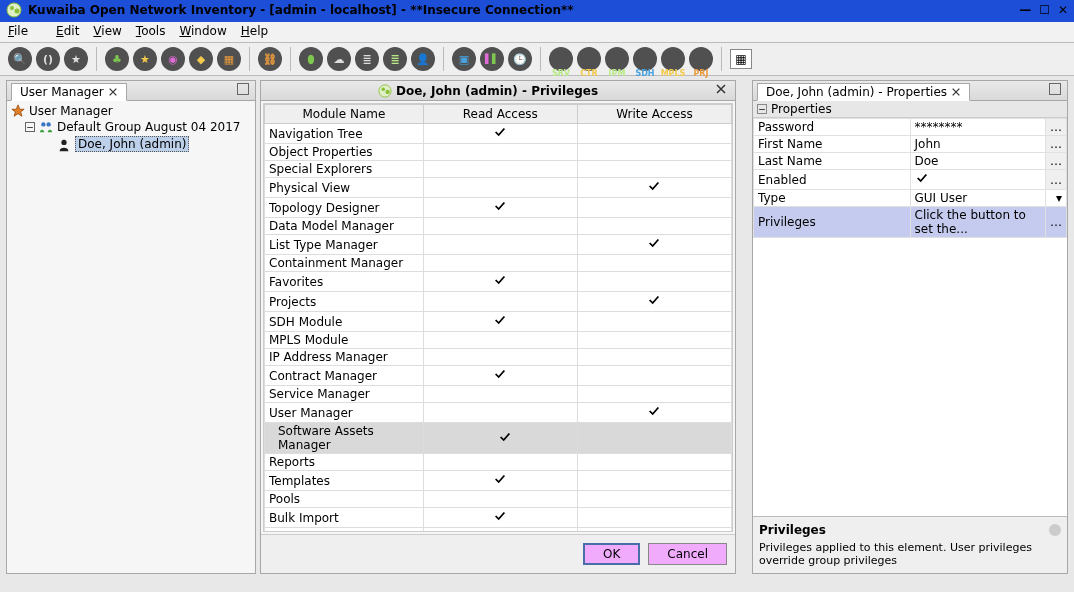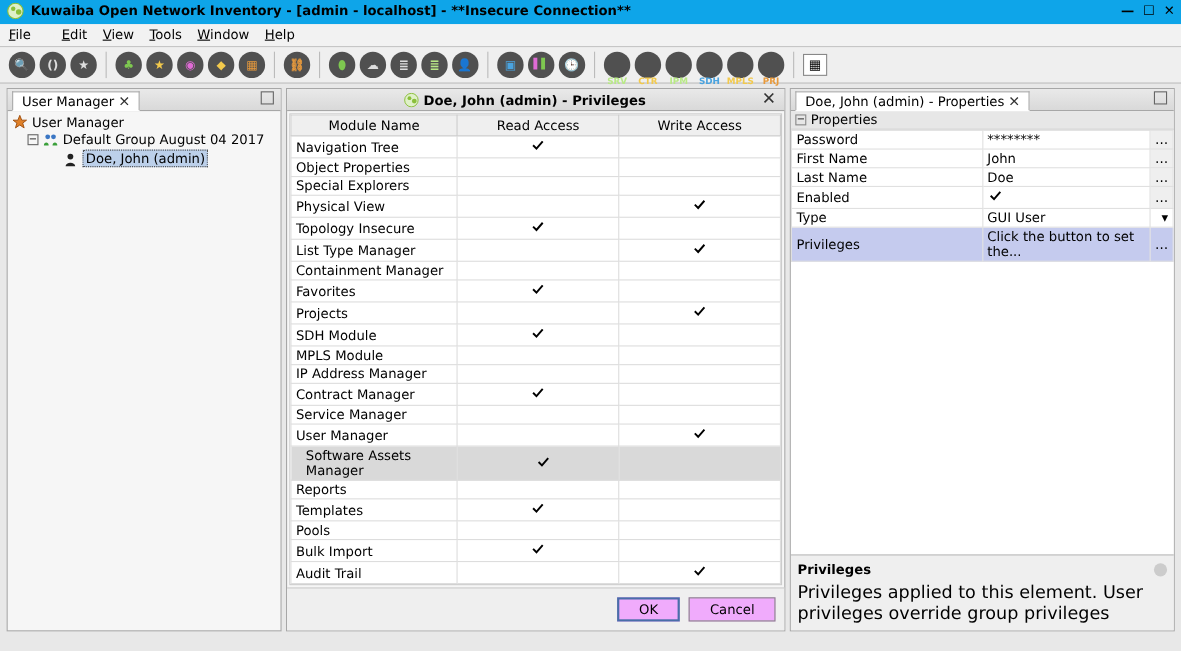--- a/index.html
+++ b/index.html
@@ -1,40 +1,40 @@
 <!DOCTYPE html>
 <html><head>
 <meta charset="utf-8">
 <style>
   * { box-sizing: border-box; margin: 0; padding: 0; font-family: "DejaVu Sans", Arial, sans-serif; font-size: 12px; }
   body { background: #e8e8e8; width: 1074px; height: 592px; overflow: hidden; }
 
   
-  .titlebar { display: flex; align-items: center; padding: 2px 6px 4px 6px; background: #0ea5e9; }
+  .titlebar { display: flex; align-items: center; padding: 2px 6px 4px 6px; background: #1d4ed8; }
   .titlebar .logo { width: 16px; height: 16px; margin-right: 6px; }
   .titlebar .title { font-weight: bold; flex: 1; }
   .wincontrols { margin-left: auto; display: flex; gap: 8px; font-weight: bold; }
 
   
   .menubar { display: flex; align-items: center; padding: 2px 8px 4px 8px; border-bottom: 1px solid #bbb; background: #f2f2f2; }
   .menubar span { margin-right: 14px; cursor: default; }
   .menubar span u { text-decoration: underline; }
 
   
   .toolbar { display: flex; align-items: center; gap: 4px; padding: 4px 8px; background: #efefef; border-bottom: 1px solid #bbb; }
   .tbicon { width: 24px; height: 24px; border-radius: 50%; background: #505050; display: inline-flex; align-items: center; justify-content: center; color: #c7bc5a; font-size: 11px; font-weight: bold; }
   .tbdiv { width: 1px; height: 24px; background: #bbb; margin: 0 4px; }
   .tbtxt { color: #fff; font-size: 8px; margin-top: 29px; }
 
   
   .workspace { display: flex; height: calc(100% - 90px); padding: 4px 6px; gap: 4px; }
   .panel { background: #f6f6f6; border: 1px solid #a7a7a7; display: flex; flex-direction: column; }
   .panel.left { width: 250px; }
   .panel.center { flex: 1; }
-  .panel.right { width: 350px; }
+  .panel.right { width: 316px; margin-left: 12px; }
 
   .panel-header { background: linear-gradient(#e9e9e9, #d9d9d9); border-bottom: 1px solid #a7a7a7; display: flex; align-items: center; padding: 0 4px; height: 20px; font-size: 11px; }
   .tab-active { background: #fff; border: 1px solid #a7a7a7; border-bottom: 1px solid #fff; padding: 1px 8px; display: flex; align-items: center; gap: 4px; position: relative; top: 1px; }
   .panel-header .title-with-icon { display: flex; align-items: center; gap: 4px; font-weight: bold; flex: 1; justify-content: center; }
   .panel-header .close-x { padding: 0 4px; cursor: default; }
   .panel-header .minimax { margin-left: auto; padding: 0 2px; }
 
   
   .tree { padding: 2px 4px; flex: 1; overflow: auto; font-size: 12px; }
   .tree .row { display: flex; align-items: center; gap: 4px; padding: 1px 0; white-space: nowrap; }
@@ -59,21 +59,21 @@
   .props-section-header { background: #e7e7e7; border-bottom: 1px solid #ccc; padding: 1px 4px; display: flex; align-items: center; }
   table.props { border-collapse: collapse; width: 100%; background: #fff; }
   table.props td { border: 1px solid #e0e0e0; padding: 1px 4px; height: 17px; }
   table.props td.key { width: 50%; }
   table.props tr.sel td { background: #c5cbee; }
   .dots-btn { width: 14px; border-left: 1px solid #ccc; text-align: center; background: #efefef; }
   .dd-arrow { width: 14px; text-align: right; }
 
   .props-desc { border-top: 1px solid #bbb; padding: 6px; background: #efefef; }
   .props-desc .hd { font-weight: bold; display: flex; align-items: center; }
-  .props-desc .txt { margin-top: 4px; font-size: 16px; }
+  .props-desc .txt { margin-top: 4px; font-size: 11px; }
 
   .chk-svg { display:inline-block; }
   .small-logo { display:inline-block; }
 
   .sq-btn { width:12px; height:12px; border:1px solid #666; display:inline-block; }
 </style>
 </head>
 <body>
 
 <svg width="0" height="0" style="position:absolute">
@@ -249,24 +249,29 @@
               <td class="chk"></td>
             </tr>
             <tr>
               <td>Physical View</td>
               <td class="chk"></td>
               <td class="chk"><svg width="14" height="14" class="chk-svg">
                   <use href="#check"></use>
                 </svg></td>
             </tr>
             <tr>
-              <td>Topology Insecure</td>
-              <td class="chk"><svg width="14" height="14" class="chk-svg">
-                  <use href="#check"></use>
-                </svg></td>
+              <td>Topology Designer</td>
+              <td class="chk"><svg width="14" height="14" class="chk-svg">
+                  <use href="#check"></use>
+                </svg></td>
+              <td class="chk"></td>
+            </tr>
+            <tr>
+              <td>Data Model Manager</td>
+              <td class="chk"></td>
               <td class="chk"></td>
             </tr>
             <tr>
               <td>List Type Manager</td>
               <td class="chk"></td>
               <td class="chk"><svg width="14" height="14" class="chk-svg">
                   <use href="#check"></use>
                 </svg></td>
             </tr>
             <tr>

